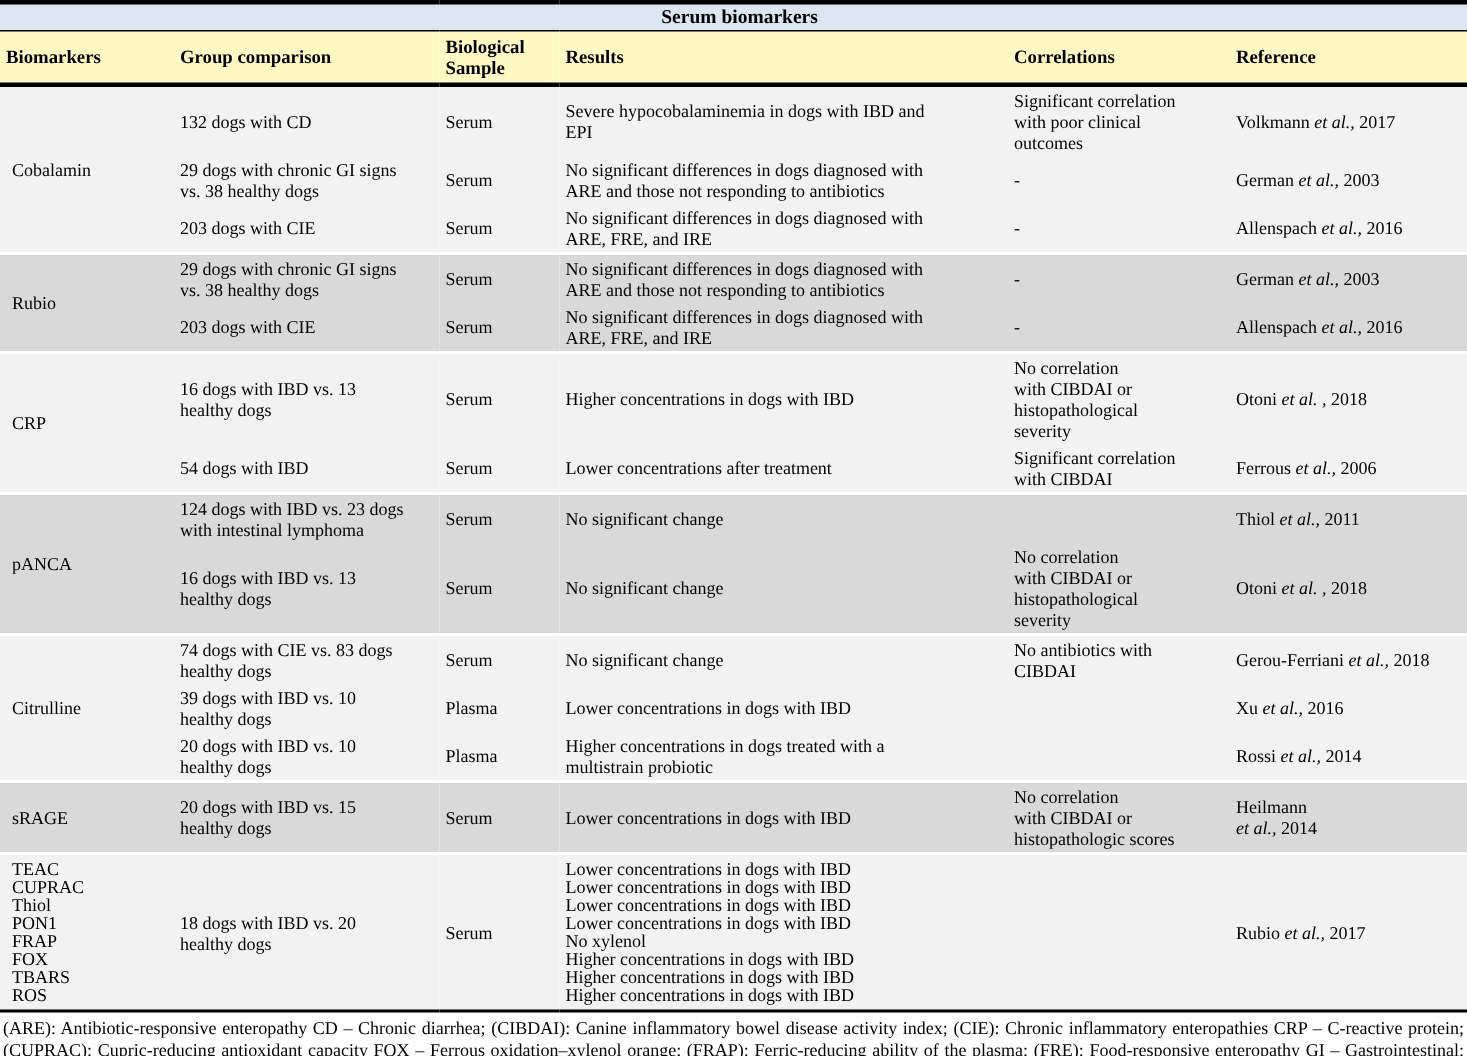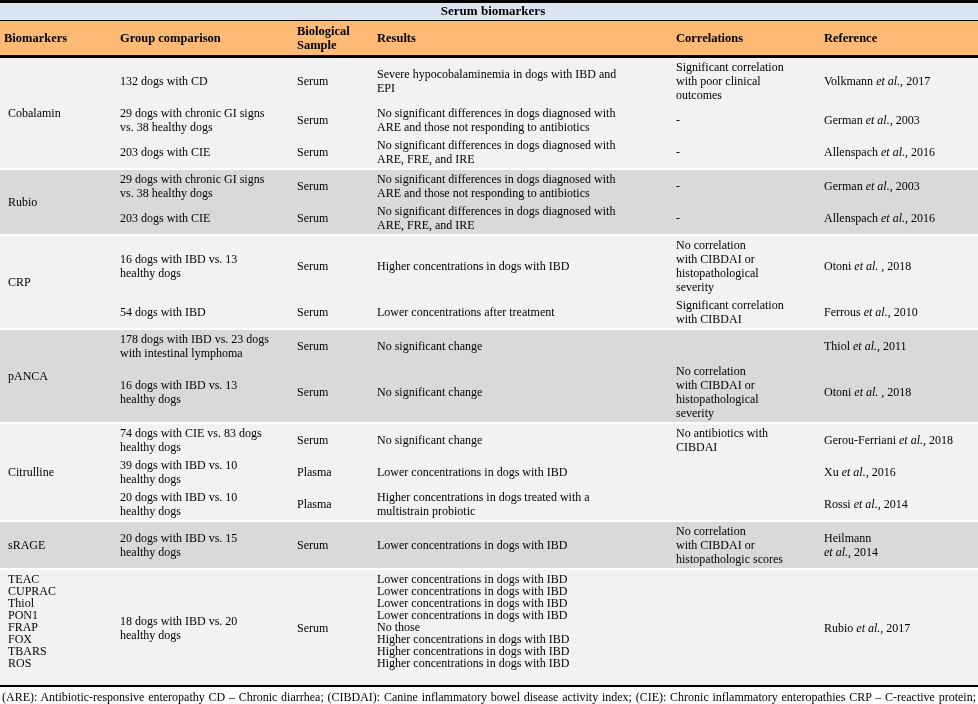--- a/index.html
+++ b/index.html
@@ -4,29 +4,29 @@
 <style>
   html,body{margin:0;padding:0;background:#ffffff;}
   body{width:978px;font-family:"Liberation Serif","DejaVu Serif",serif;color:#000;}
   table{border-collapse:collapse;width:978px;table-layout:fixed;
         border-top:3px solid #000;border-bottom:2px solid #000;}
   col.c1{width:116px}col.c2{width:177px}col.c3{width:80px}
   col.c4{width:299px}col.c5{width:148px}col.c6{width:158px}
   th,td{text-align:left;font-weight:normal;}
   .title-cell{background:#dce6f2;text-align:center;font-weight:bold;font-size:13px;
               line-height:14px;padding:1px 0 2px;border-bottom:1px solid #000;}
-  tr.col-head th{background:#fdba74;font-weight:bold;font-size:12.5px;line-height:14px;
+  tr.col-head th{background:#fef9c3;font-weight:bold;font-size:12.5px;line-height:14px;
                  vertical-align:middle;padding:3px 4px;border-bottom:3px solid #000;}
   td{font-size:12px;line-height:14px;padding:2px 4px;vertical-align:middle;}
   th:first-child,td.bm-cell{padding-left:8px;margin-left:16px;}
   tbody{border-top:2px solid #ffffff;}
   tbody.light td{background:#f2f2f2;}
   tbody.gray td{background:#d9d9d9;}
   .ml{white-space:pre-line;}
-  .stack-cell{vertical-align:top;padding-top:3px;padding-bottom:16px;}
+  .stack-cell{vertical-align:top;padding-top:3px;padding-bottom:4px;}
   .stack div{line-height:12px;}
   .ref-cell i{}
   .footnote{font-size:12px;line-height:15px;text-align:justify;margin:3px 0 0;padding:0 2px;}
 </style>
 </head>
 <body>
 
 <table>
   <colgroup>
       <col class="c1">
@@ -114,28 +114,28 @@
 histopathological
 severity</td>
       <td class="ref-cell"><span>Otoni</span> <i>et al. ,</i> <span>2018</span></td>
     </tr>
     <tr>
       <td class="ml">54 dogs with IBD</td>
       <td>Serum</td>
       <td class="ml">Lower concentrations after treatment</td>
       <td class="ml">Significant correlation
 with CIBDAI</td>
-      <td class="ref-cell"><span>Ferrous</span> <i>et al.,</i> <span>2010</span></td>
+      <td class="ref-cell"><span>Ferrous</span> <i>et al.,</i> <span>2006</span></td>
     </tr>
   </tbody>
 
   <tbody class="gray">
     <tr>
       <td class="bm-cell" rowspan="2">pANCA</td>
-      <td class="ml">178 dogs with IBD vs. 23 dogs
+      <td class="ml">124 dogs with IBD vs. 23 dogs
 with intestinal lymphoma</td>
       <td>Serum</td>
       <td class="ml">No significant change</td>
       <td class="ml"></td>
       <td class="ref-cell"><span>Thiol</span> <i>et al.,</i> <span>2011</span></td>
     </tr>
     <tr>
       <td class="ml">16 dogs with IBD vs. 13
 healthy dogs</td>
       <td>Serum</td>
@@ -208,21 +208,21 @@
         <div>ROS</div>
       </td>
       <td class="ml">18 dogs with IBD vs. 20
 healthy dogs</td>
       <td>Serum</td>
       <td class="stack-cell stack">
         <div>Lower concentrations in dogs with IBD</div>
         <div>Lower concentrations in dogs with IBD</div>
         <div>Lower concentrations in dogs with IBD</div>
         <div>Lower concentrations in dogs with IBD</div>
-        <div>No those</div>
+        <div>No xylenol</div>
         <div>Higher concentrations in dogs with IBD</div>
         <div>Higher concentrations in dogs with IBD</div>
         <div>Higher concentrations in dogs with IBD</div>
       </td>
       <td class="ml"></td>
       <td class="ref-cell"><span>Rubio</span> <i>et al.,</i> <span>2017</span></td>
     </tr>
   </tbody>
 </table>
 

